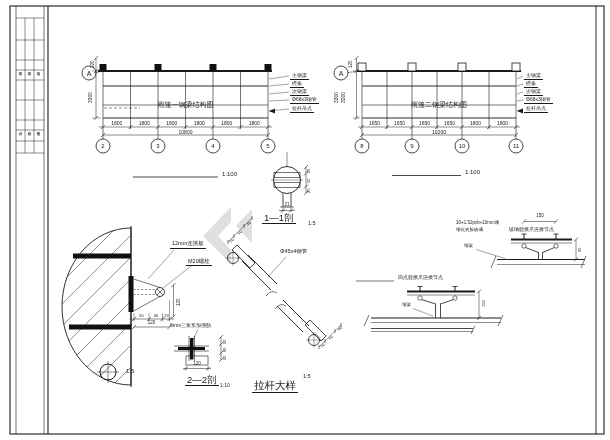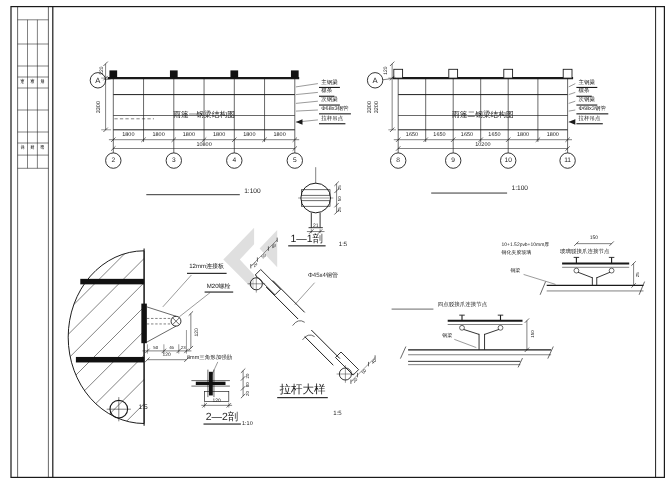--- a/index.html
+++ b/index.html
@@ -407,21 +407,21 @@
   <span class="t f95 b ul" style="left:262px;top:212.5px">1—1剖</span>
   <span class="t f55" style="left:308px;top:221px">1:5</span>
 
   <span class="t f55" style="left:280px;top:249px">Φ45x4钢管</span>
   <span class="t f4 r45" style="left:229px;top:240.5px">20</span>
   <span class="t f4 r45" style="left:237px;top:232.5px">50</span>
   <span class="t f4 r45" style="left:246px;top:223.5px">40</span>
   <span class="t f4 r45" style="left:320px;top:345.5px">20</span>
   <span class="t f4 r45" style="left:328px;top:337.5px">50</span>
   <span class="t f4 r45" style="left:337px;top:328.5px">40</span>
-  <span class="t f105 b ul" style="left:252px;top:349px">拉杆大样</span>
+  <span class="t f105 b ul" style="left:252px;top:380px">拉杆大样</span>
   <span class="t f55" style="left:303px;top:373.5px">1:5</span>
 
   <span class="t f5" style="left:170px;top:322.5px">8mm三角形加强肋</span>
   <span class="t f4 rot" style="left:223px;top:344px">20</span>
   <span class="t f4 rot" style="left:223px;top:352px">80</span>
   <span class="t f4 rot" style="left:223px;top:360px">20</span>
   <span class="t f45 ctr" style="left:197px;top:362px">120</span>
   <span class="t f95 b ul" style="left:185px;top:374.5px">2—2剖</span>
   <span class="t f5" style="left:220px;top:383px">1:10</span>
 

